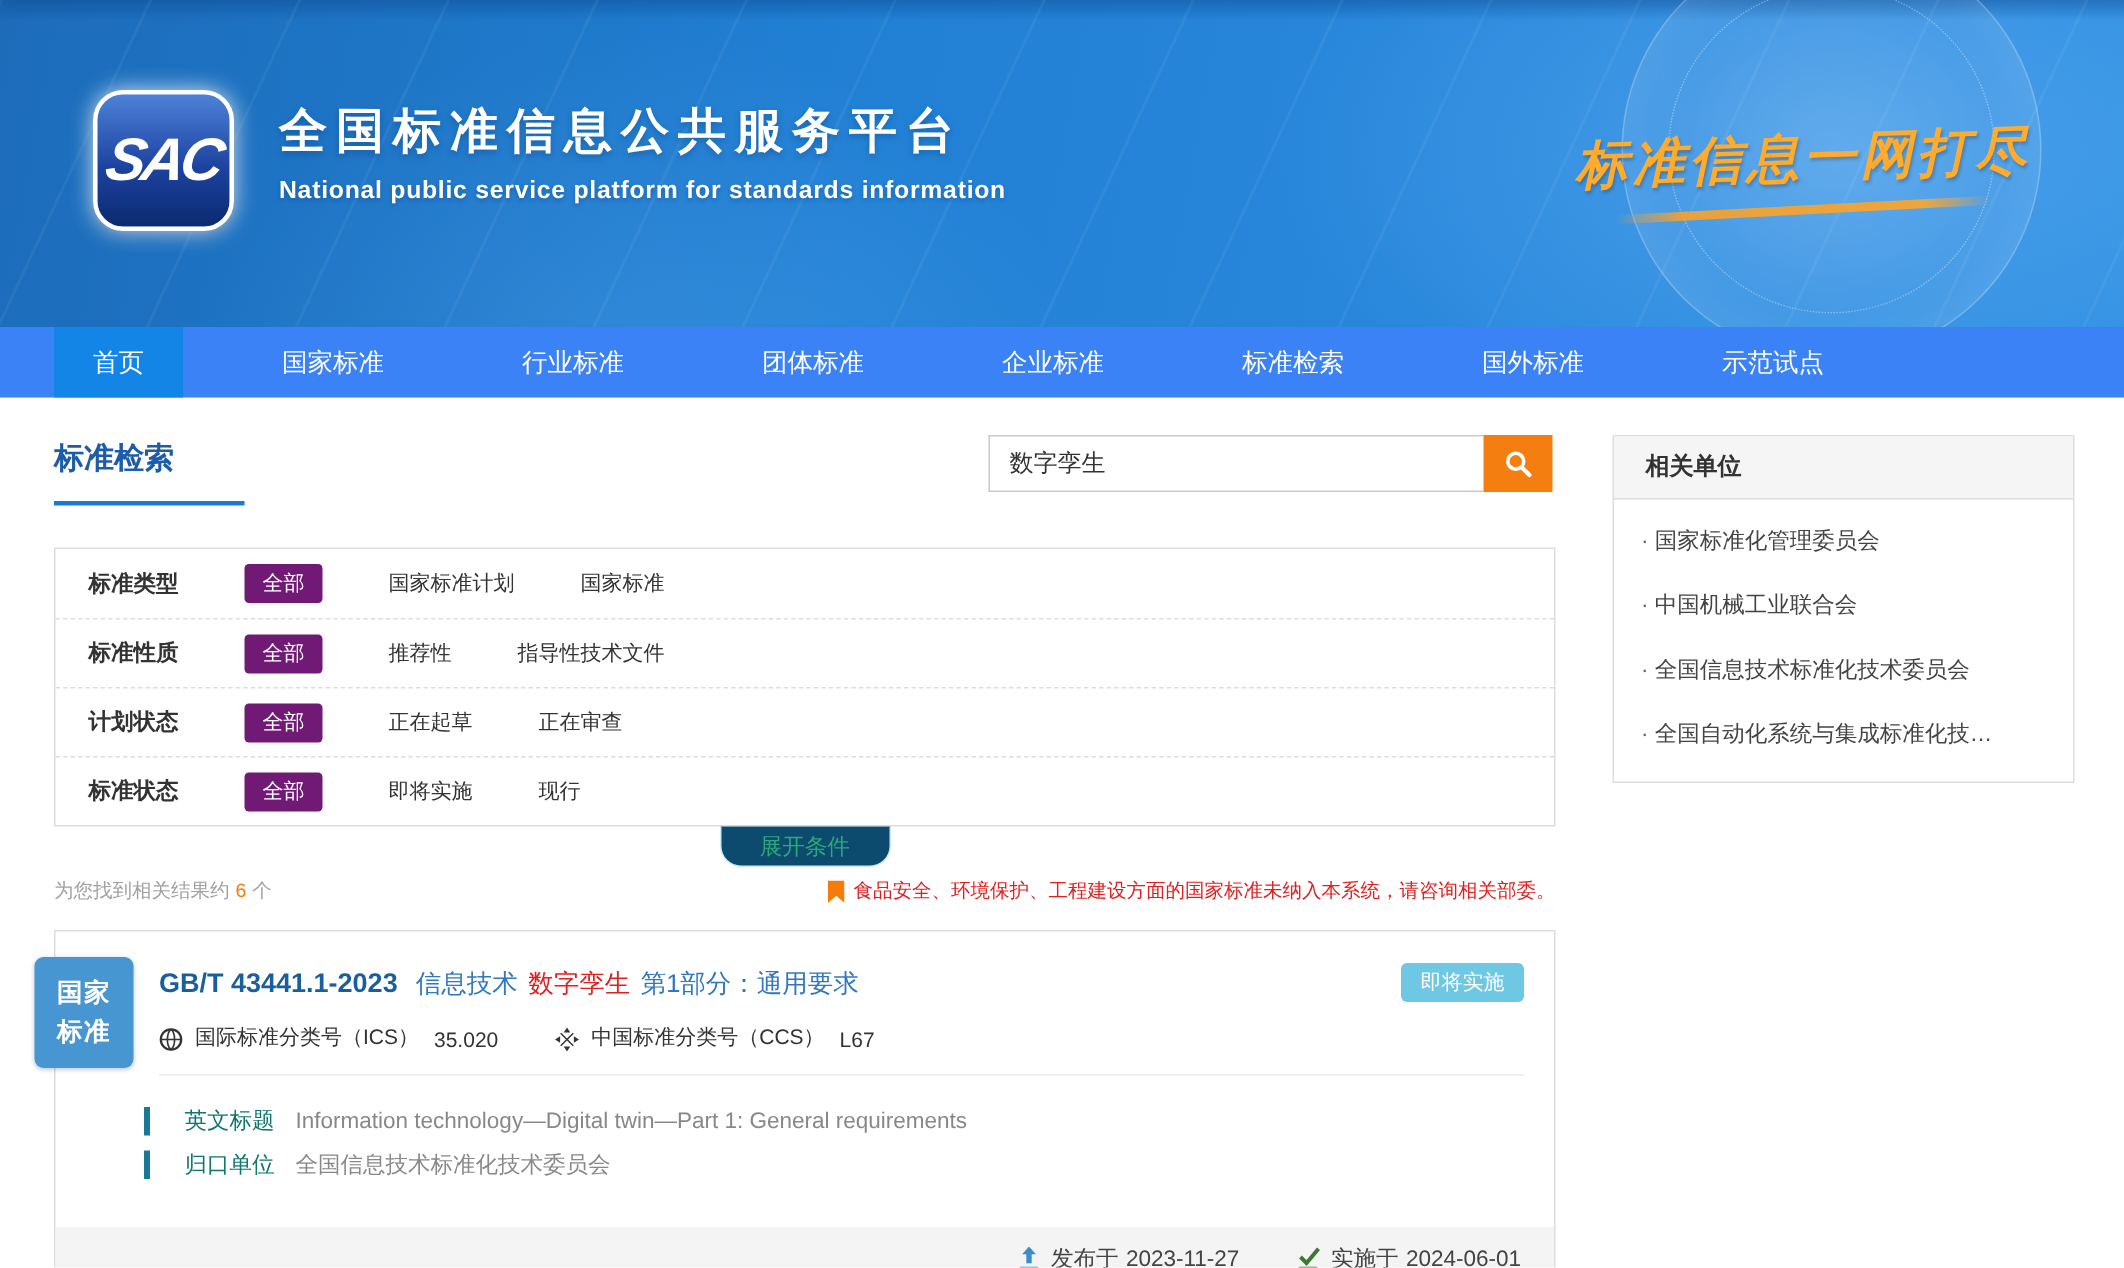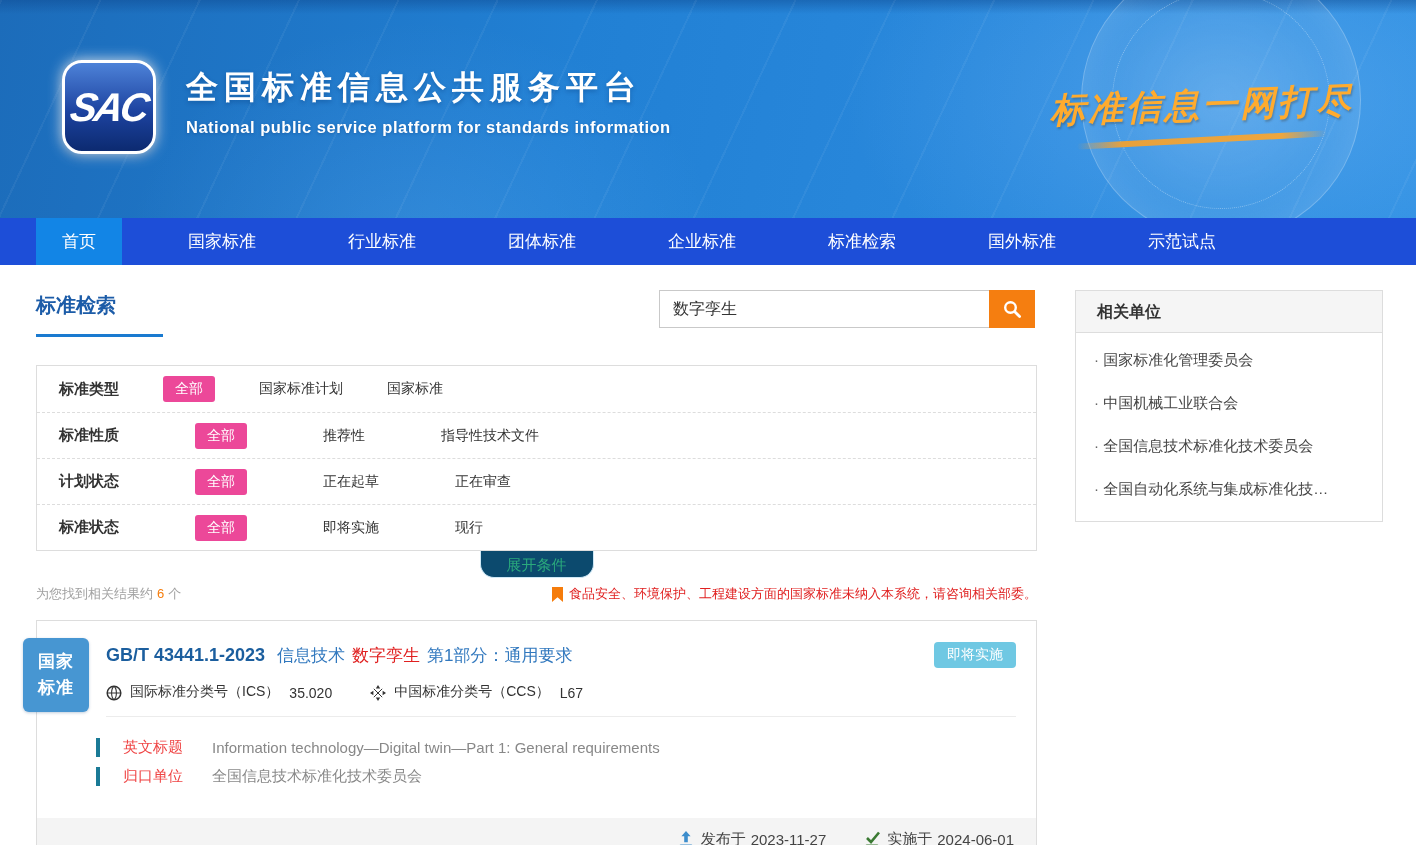--- a/index.html
+++ b/index.html
@@ -41,21 +41,21 @@
   .slogan { position:absolute; right:62px; top:82px; text-align:center; }
   .slogan span { display:block; color:#ffab2e; font-family:"DejaVu Serif",serif;
     font-style:italic; font-weight:bold; font-size:35px; letter-spacing:3px;
     transform:rotate(-2deg); white-space:nowrap;
     text-shadow:1px 2px 2px rgba(60,30,0,.25); }
   .slogan .brush { margin:8px auto 0; width:250px; height:6px; border-radius:3px;
     transform:rotate(-3deg);
     background:linear-gradient(90deg, rgba(232,161,60,0) 0%, #e8a13c 18%, #eda63e 82%, rgba(232,161,60,0) 100%); }
 
   
-  .topnav { height:47px; background:#1d4ed8; display:flex; padding-left:36px; }
+  .topnav { height:47px; background:#3b82f6; display:flex; padding-left:36px; }
   .topnav .tab { color:#fff; font-size:17px; line-height:47px; padding:0 26px;
     margin-right:40px; cursor:pointer; white-space:nowrap; text-decoration:none; }
   .topnav .tab.active { background:#1285e6; }
 
   
   .content { display:flex; padding:25px 33px 0 36px; }
   .main-col { width:1001px; flex:0 0 1001px; }
   .sidebar { flex:0 0 308px; margin-left:38px; border:1px solid #ddd;
     background:#fff; align-self:flex-start; }
 
@@ -66,23 +66,23 @@
   .search-box { position:absolute; right:2px; top:0; display:flex; }
   .search-box input { width:330px; height:38px; border:1px solid #c9c9c9; border-right:none;
     font-size:16px; padding:0 13px; color:#333; outline:none;
     font-family:"Liberation Sans","DejaVu Sans",sans-serif; }
   .search-box button { width:46px; height:38px; background:#f57e10; border:none;
     cursor:pointer; display:flex; align-items:center; justify-content:center; }
 
   
   .filter-box { margin-top:13px; border:1px solid #ddd; }
   .filter-row { height:46px; display:flex; align-items:center; padding-left:22px; }
-  .filter-row + .filter-row { border-top:1px dashed #ddd;gap:32px; }
+  .filter-row + .filter-row { border-top:1px dashed #ddd; }
   .flabel { width:84px; font-size:15px; font-weight:bold; color:#333; }
-  .fbadge { margin-left:20px; background:#ec4899; color:#fff; font-size:14px;
+  .fbadge { margin-left:20px; background:#701a75; color:#fff; font-size:14px;
     padding:4px 12px; border-radius:3px; cursor:pointer; }
   .fopt { margin-left:44px; font-size:14px; color:#333; cursor:pointer; }
 
   .expand-wrap { text-align:center; height:27px; }
   .expand-btn { display:inline-block; width:114px; height:27px; line-height:25px;
     background:#0c4a6e; border:1px solid #cfe8f6; border-top:none;
     border-radius:0 0 14px 14px; color:#2aa97c; font-size:15px; cursor:pointer;
     font-family:"Liberation Sans","DejaVu Sans",sans-serif; }
 
   
@@ -108,22 +108,22 @@
     padding:4px 13px; border-radius:4px; }
   .meta-row { margin-top:15px; padding-bottom:15px; border-bottom:1px solid #ececec;
     display:flex; align-items:center; font-size:14px; color:#333; }
   .meta-row svg { margin-right:8px; }
   .meta-group { display:flex; align-items:flex-end; }
   .meta-group + .meta-group { margin-left:38px; }
   .meta-value { margin-left:10px; }
   .detail-rows { padding:11px 0 6px; }
   .detail-row { display:flex; align-items:center; margin:10px 0 10px -10px; }
   .detail-bar { width:4px; height:19px; background:#1a7a96; margin-right:23px; }
-  .detail-label { font-size:15px; color:#ef4444; margin-right:14px; white-space:nowrap; }
-  .detail-value { font-size:15px; color:#888;margin-left:15px; }
+  .detail-label { font-size:15px; color:#0f766e; margin-right:14px; white-space:nowrap; }
+  .detail-value { font-size:15px; color:#888; }
   .card-footer { margin-top:16px; height:43px; background:#f4f4f4;
     display:flex; justify-content:flex-end; align-items:center; padding-right:22px;
     font-size:15px; color:#444; }
   .f-item { display:flex; align-items:center; }
   .f-item + .f-item { margin-left:38px; }
   .f-item svg { margin-right:7px; }
   .f-item .date { margin-left:5px; }
 
   
   .side-header { height:42px; line-height:41px; background:#f5f5f5;

